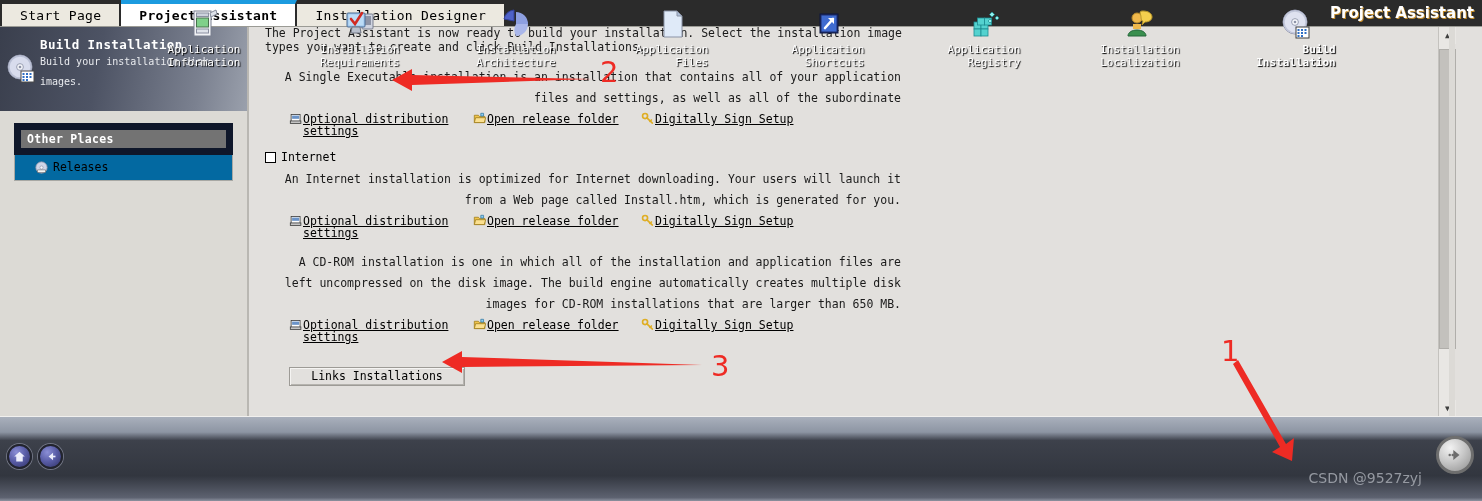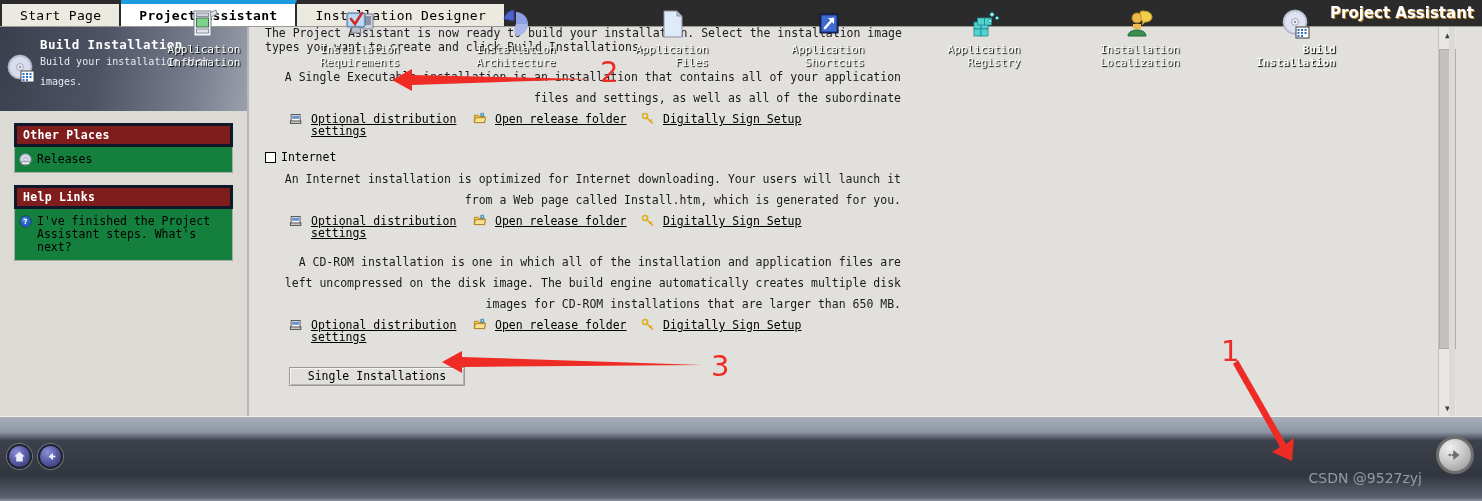--- a/index.html
+++ b/index.html
@@ -69,30 +69,30 @@
   .banner-title {
     color: #ffffff; font-weight: bold; font-size: 12.5px;
     letter-spacing: .4px; line-height: 15px;
   }
   .banner-sub {
     color: #e8eaee; font-size: 10px; line-height: 20px; max-width: 200px;
   }
 
   .panel { margin: 12px 14px 0 14px; }
   .panel-head {
-    background: #7f1d1d;
+    background: #737373;
     color: #ffffff; font-weight: bold; font-size: 11.5px;
     padding: 2px 6px;
-    border: 3px solid #0f172a;
+    border: 7px solid #0f172a;
     letter-spacing: .3px;
   }
   .panel-body {
-    background: #15803d;
+    background: #0369a1;
     border: 1px solid #a8a8a4; border-top: none;
-    padding: 6px 4px;
+    padding: 6px 20px;
     font-size: 11.5px; color: #000;
   }
   .panel-row { display: flex; align-items: flex-start; gap: 5px; line-height: 13px; }
   .panel-row .lbl { flex: 1; }
 
   
   .contentpane {
     position: absolute; left: 247px; top: 0; width: 1208px; height: 390px;
     background: #e2e0dd;
   }
@@ -127,21 +127,21 @@
   .cblabel { font-size: 11.5px; color: #000; padding: 0 2px; line-height: 12px; }
   .cblabel.focused { outline: 1px dotted #000; }
   .desc {
     margin: 5px 4px 0 16px;
     font-size: 11.5px; line-height: 21px; color: #1a1a1a;
     max-width: 620px;
     text-align: right;
   }
   .links { margin: 4px 0 0 24px; display: flex; }
   .lnk {
-    display: flex; align-items: flex-start; gap: 8px;
+    display: flex; align-items: flex-start; gap: 0;
     font-size: 11.5px; color: #000;
     line-height: 12px;
   }
   .lnk .ltext { text-decoration: underline; white-space: pre-line; }
   .lnk-1 { width: 184px; }
   .lnk-2 { width: 168px; }
   .ico { width: 14px; height: 13px; flex: 0 0 auto; margin-top: -1px; }
 
   .buildrow { margin: 22px 0 0 24px; }
   .buildbtn {
@@ -286,33 +286,20 @@
             <svg width="13" height="13" viewBox="0 0 16 16">
               <ellipse cx="8" cy="8" rx="7" ry="7" fill="#cfd5e8" stroke="#8b90a5"></ellipse>
               <ellipse cx="8" cy="8" rx="2" ry="2" fill="#f6f7fb" stroke="#9aa0b4"></ellipse>
               <path d="M3 11 L13 11 L13 14 L3 14 Z" fill="#ffffff" stroke="#555" stroke-width=".7"></path>
             </svg>
             <span class="lbl">Releases</span>
           </div>
         </div>
       </div>
 
-      <div class="panel">
-        <div class="panel-head">Help Links</div>
-        <div class="panel-body">
-          <div class="panel-row">
-            <svg width="13" height="13" viewBox="0 0 16 16">
-              <circle cx="8" cy="8" r="7" fill="#2664c4" stroke="#16386e"></circle>
-              <circle cx="6.2" cy="5.8" r="2.6" fill="#7ca8e8" opacity=".7"></circle>
-              <text x="8" y="11.6" font-size="9" font-family="DejaVu Sans, sans-serif" font-weight="bold" fill="#ffffff" text-anchor="middle">?</text>
-            </svg>
-            <span class="lbl">I've finished the Project Assistant steps. What's next?</span>
-          </div>
-        </div>
-      </div>
     </div>
 
     <div class="contentpane">
       <div class="scrollbox">
         <div class="inner">
 
           <div class="intro">The Project Assistant is now ready to build your installation. Select the installation image types you want to create and click Build Installations.</div>
 
           <div class="group">
             <div class="desc">A Single Executable installation is an installation that contains all of your application files and settings, as well as all of the subordinate</div>
@@ -405,21 +392,21 @@
                   <circle cx="4.4" cy="5" r="3.1" fill="none" stroke="#dfae24" stroke-width="2"></circle>
                   <path d="M6.4 7 L13.4 13.6" stroke="#dfae24" stroke-width="2" stroke-linecap="round"></path>
                   <path d="M10.4 11.6 L12.2 9.8" stroke="#dfae24" stroke-width="2" stroke-linecap="round"></path>
                 </svg>
                 <span class="ltext">Digitally Sign Setup</span>
               </span>
             </div>
           </div>
 
           <div class="buildrow">
-            <button class="buildbtn">Single Installations</button>
+            <button class="buildbtn">Links Installations</button>
           </div>
 
         </div>
       </div>
 
       <div class="vsb">
         <div class="vsb-btn">▲</div>
         <div class="vsb-thumb"></div>
         <div class="vsb-btn bottom">▼</div>
       </div>

